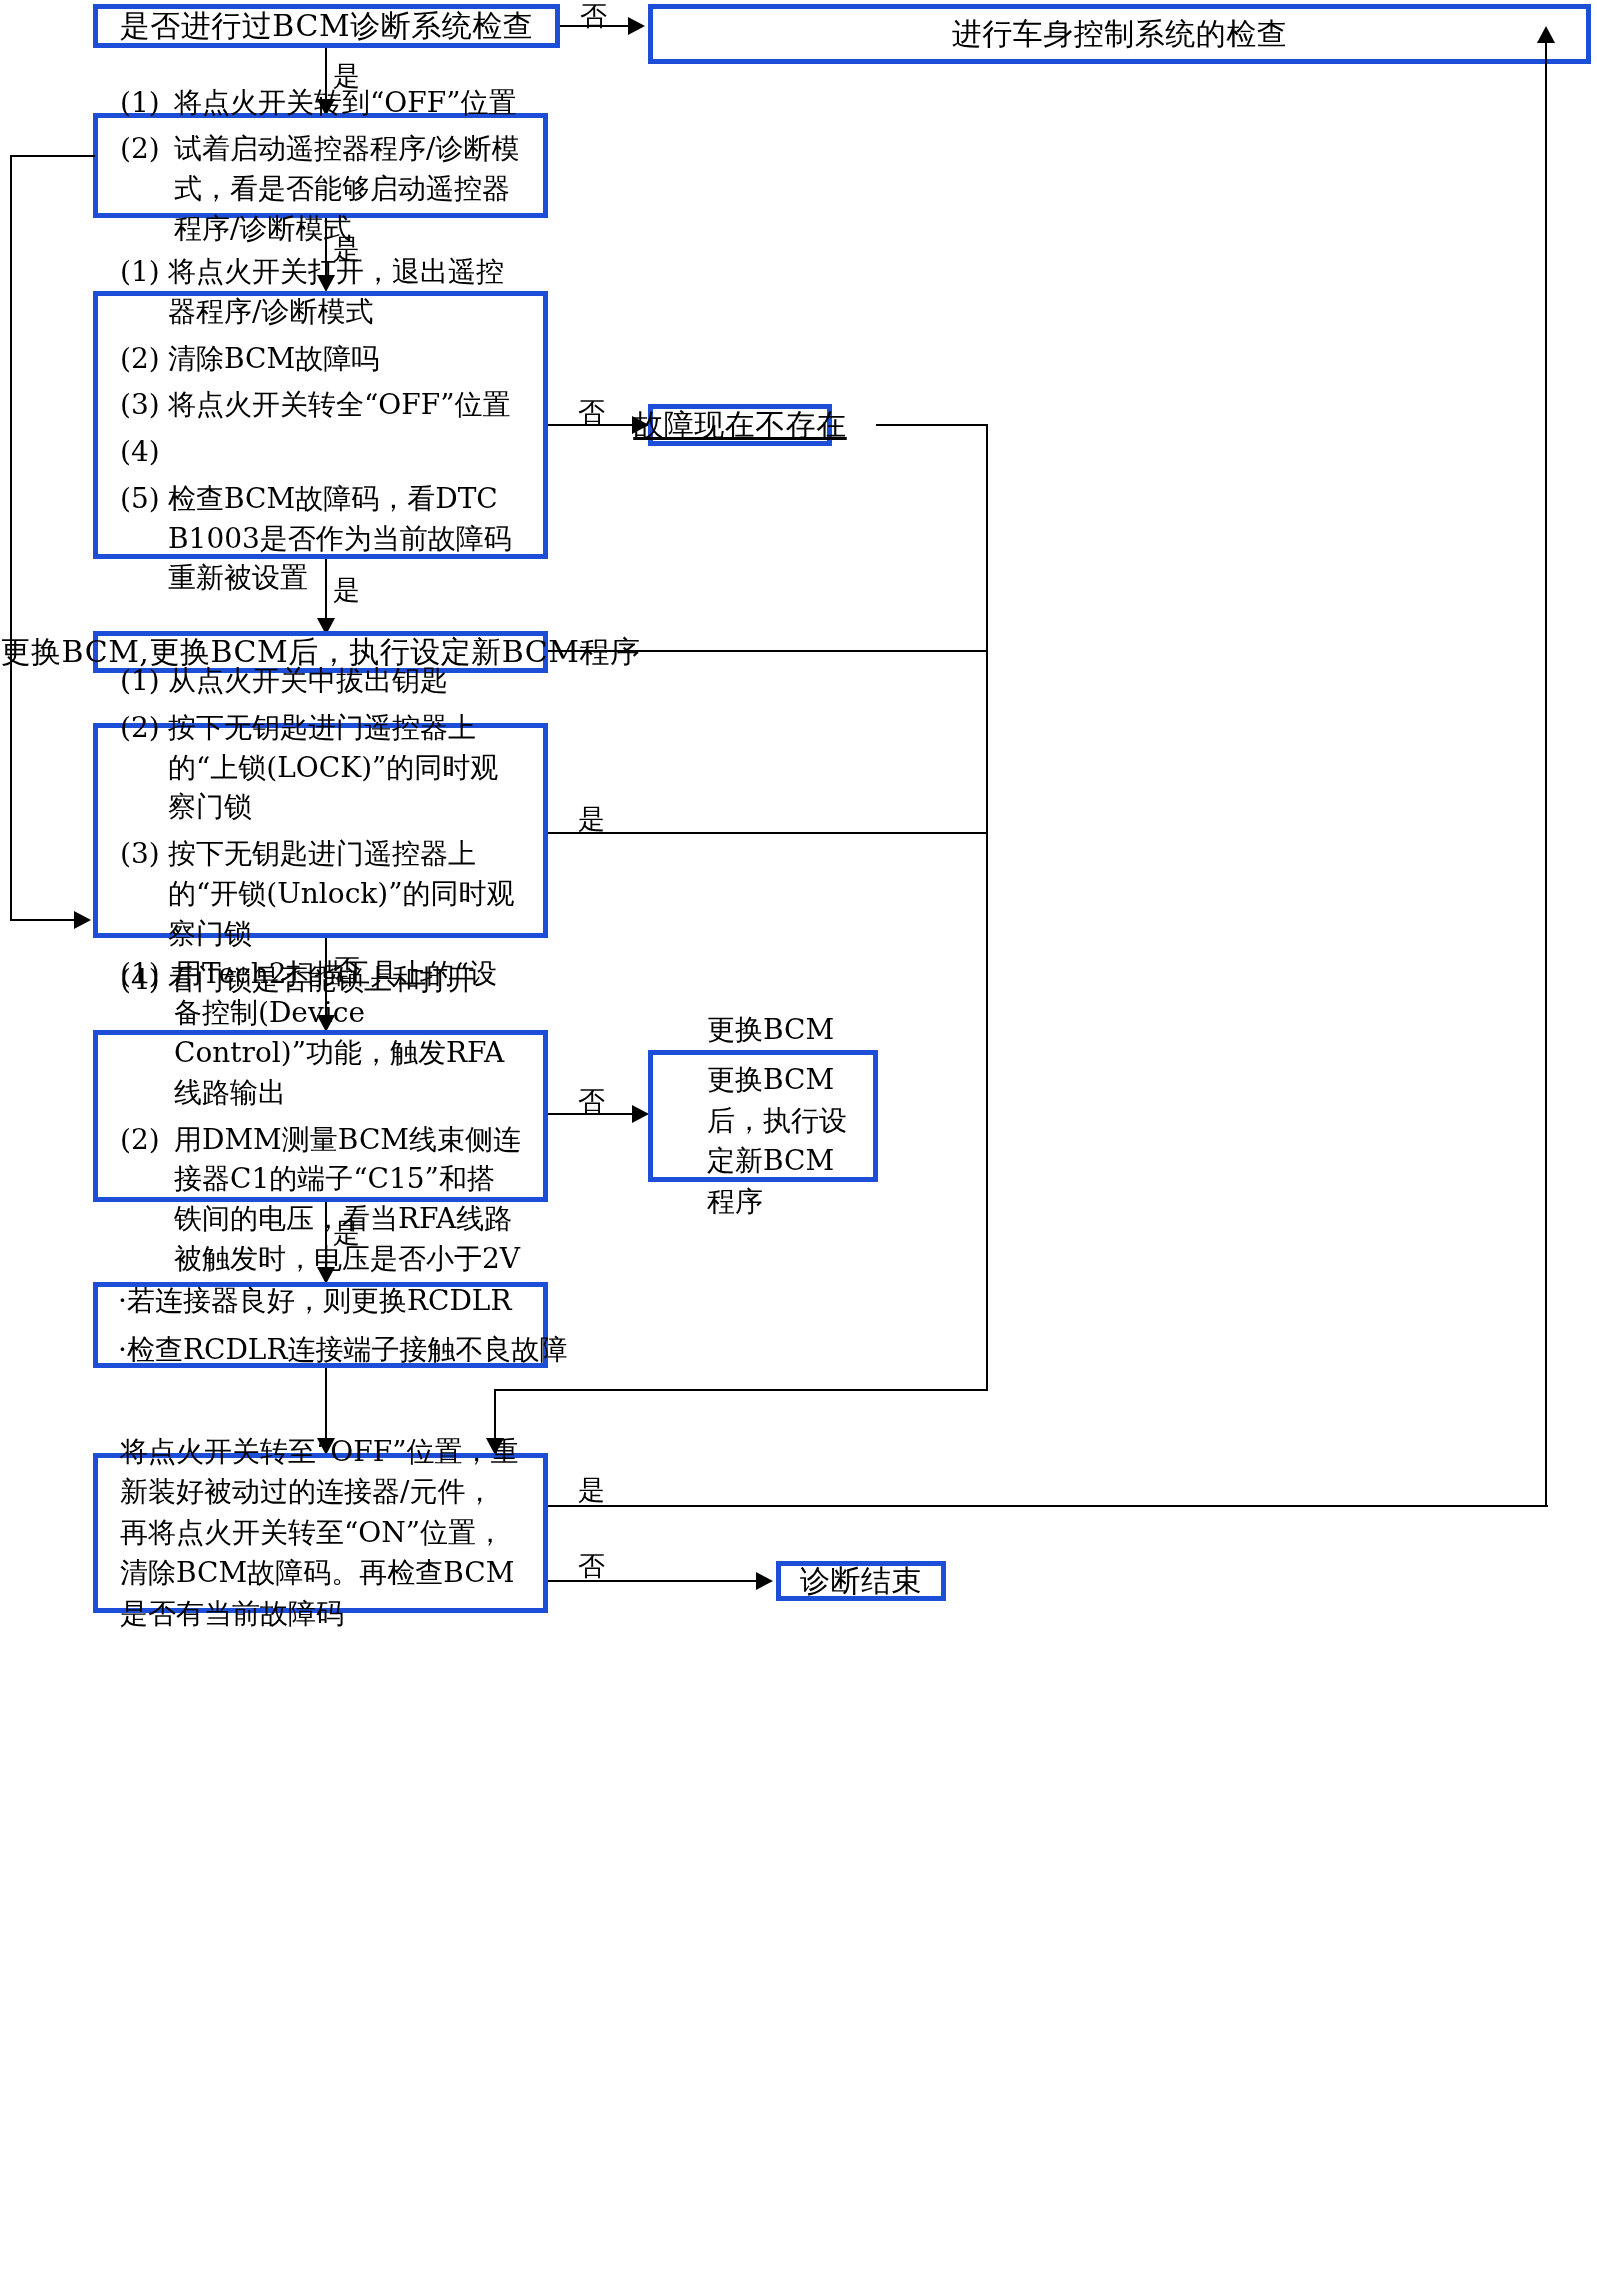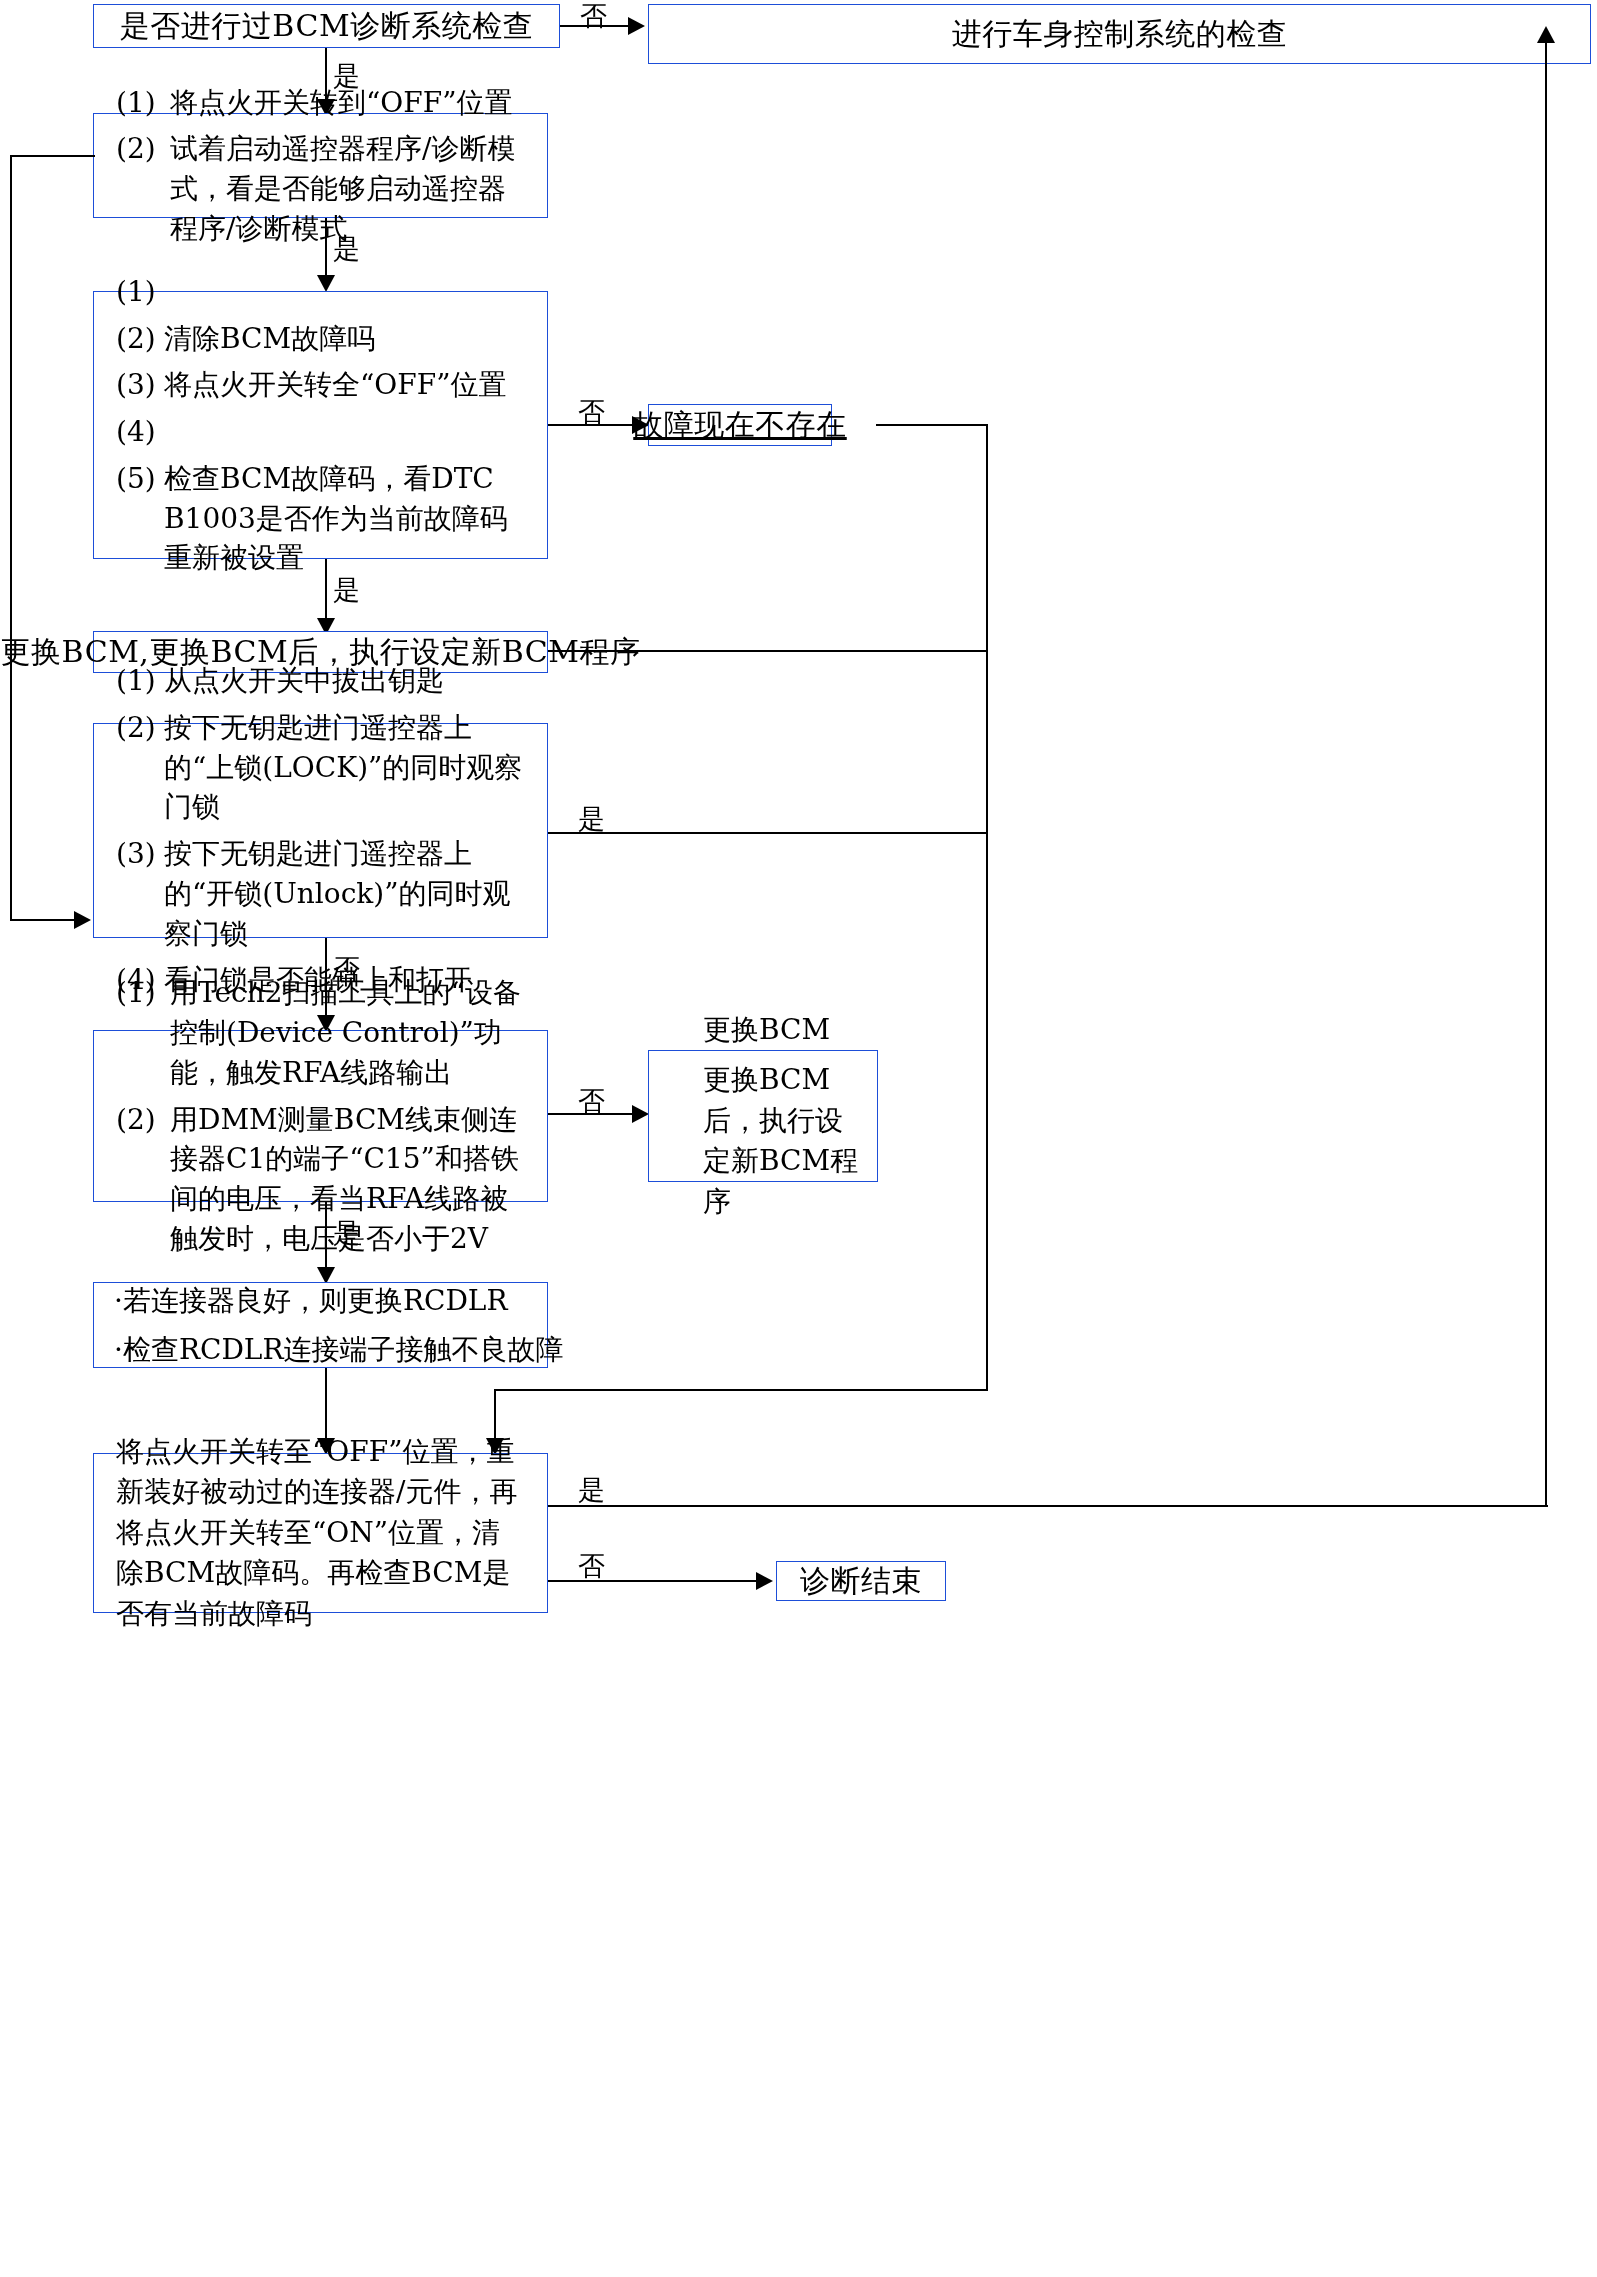--- a/index.html
+++ b/index.html
@@ -13,21 +13,21 @@
   }
   #chart {
     position: relative;
     width: 1597px;
     height: 2277px;
     background: #ffffff;
     overflow: hidden;
   }
   .box {
     position: absolute;
-    border: 1px solid #1d4ed8;
+    border: 5px solid #1d4ed8;
     background: #ffffff;
     box-sizing: border-box;
     display: flex;
     flex-direction: column;
     justify-content: center;
   }
   .box.center {
     align-items: center;
     text-align: center;
   }
@@ -130,20 +130,21 @@
   </div>
 
   <div class="vline thin" style="left:325px; top:218px; height:64px;"></div>
   <div class="arrow-down" style="left:317px; top:275px;"></div>
   <div class="edge-label" style="left:333px; top:235px;">是</div>
 
   <div class="box" style="left:93px; top:291px; width:455px; height:268px;">
     <div class="steps">
       <div class="step">
         <span class="step-num tight">(1)</span>
+        <span class="step-text">将点火开关打开，退出遥控器程序/诊断模式</span>
       </div>
       <div class="step">
         <span class="step-num tight">(2)</span>
         <span class="step-text">清除BCM故障吗</span>
       </div>
       <div class="step">
         <span class="step-num tight">(3)</span>
         <span class="step-text">将点火开关转全“OFF”位置</span>
       </div>
       <div class="step">

